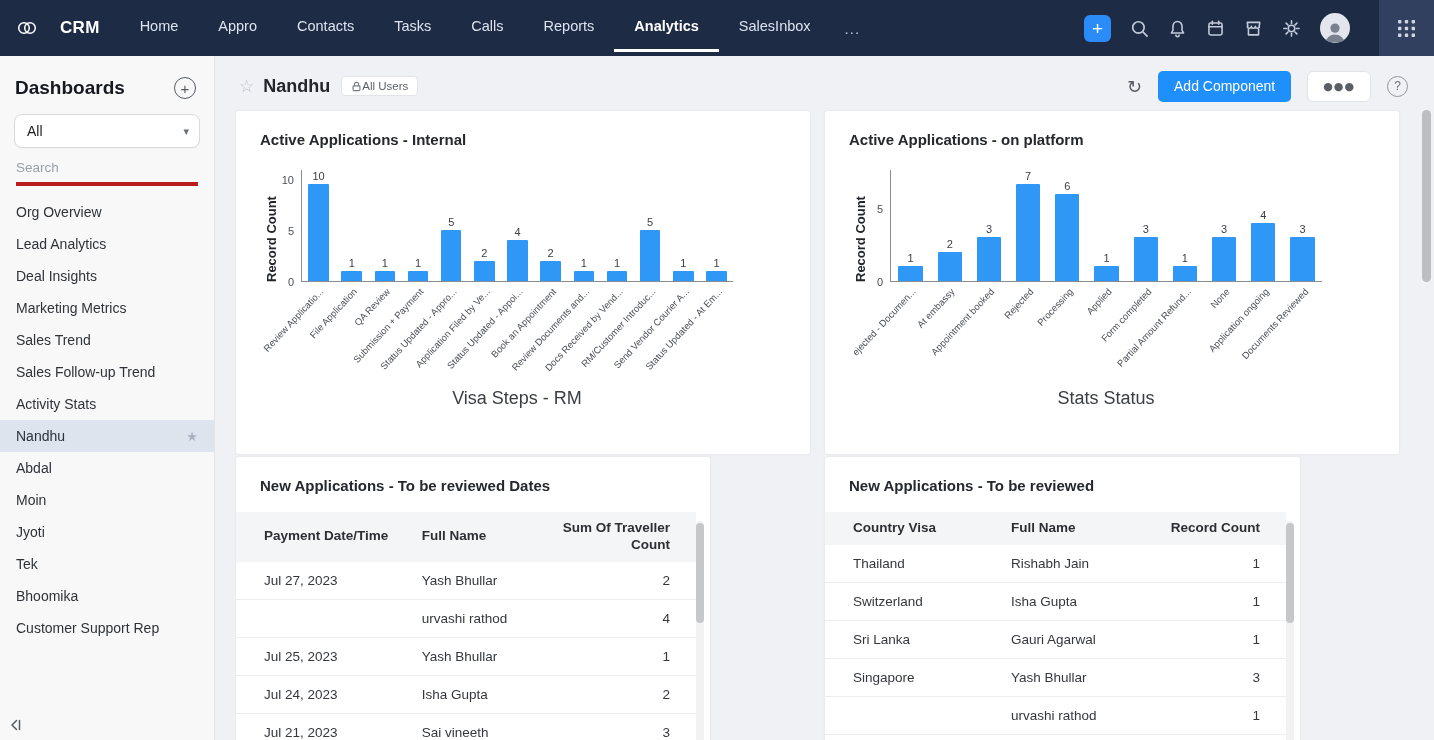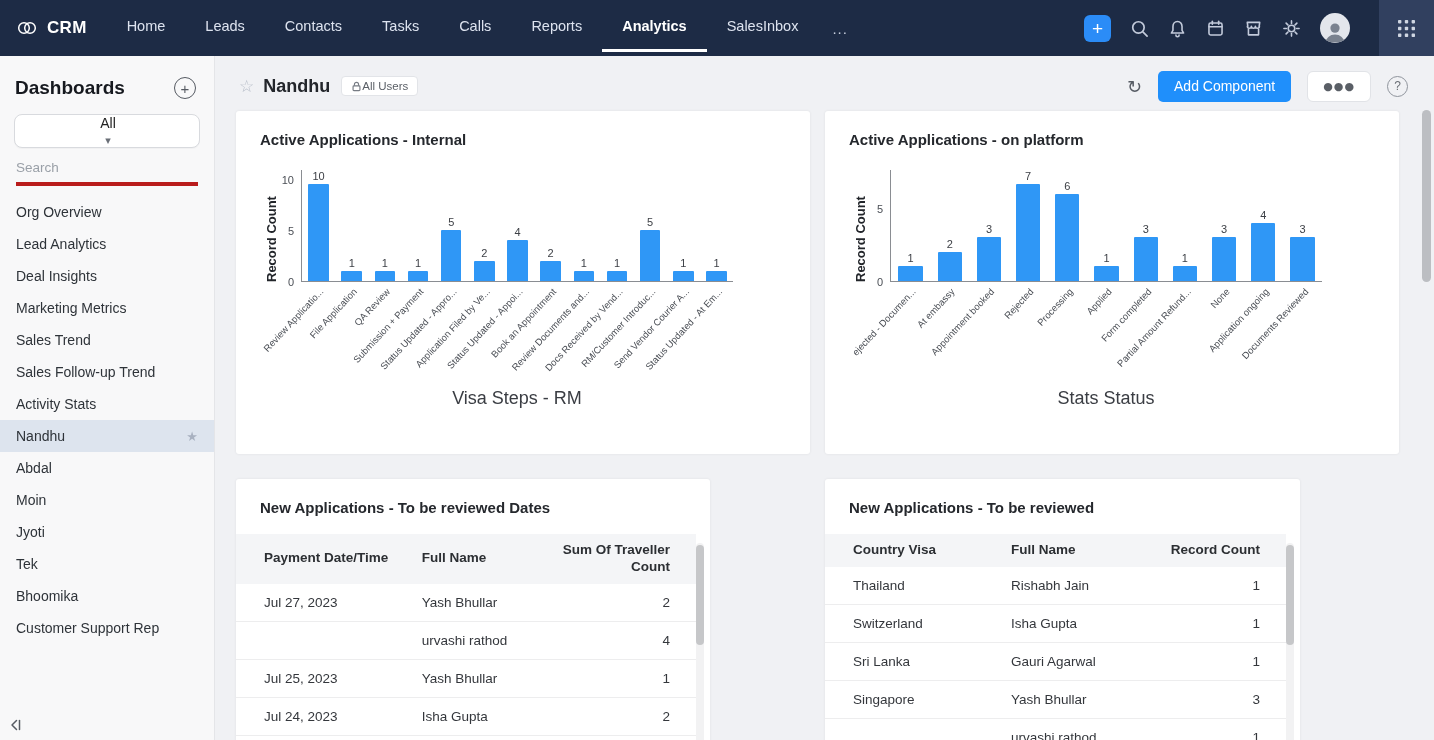--- a/index.html
+++ b/index.html
@@ -2,41 +2,41 @@
 <html><head>
 <meta charset="utf-8">
 <style>
   * { margin:0; padding:0; box-sizing:border-box; }
   html,body { width:1434px; height:740px; overflow:hidden; }
   body { font-family:"Liberation Sans", sans-serif; background:#f0f1f4; color:#222; }
   .glyph { font-family:"DejaVu Sans", sans-serif; }
 
   
   .topnav { height:56px; background:#1d2b45; display:flex; align-items:center; }
-  .brand { display:flex; align-items:center; gap:9px; padding:0 20px 0 16px; color:#fff; }
+  .brand { display:flex; align-items:center; gap:22px; padding:0 20px 0 16px; color:#fff; }
   .brand-name { font-size:17px; font-weight:700; letter-spacing:.3px; }
   .nav-items { display:flex; height:56px; }
   .nav-item { display:flex; align-items:center; padding:8px 20px; font-size:14.5px; color:#dde3ef; cursor:pointer; height:52px; border-bottom:3px solid transparent; border-top:3px solid transparent; }
   .nav-item.active { color:#fff; border-bottom-color:#fff; font-weight:600; }
   .nav-more { color:#c6cedd; font-size:15px; letter-spacing:1px; padding:0 14px; display:flex; align-items:center; cursor:pointer; }
   .nav-right { margin-left:auto; display:flex; align-items:center; gap:19px; }
   .plus-btn { width:27px; height:27px; border-radius:6px; background:#2b8cf7; color:#fff; font-size:19px; display:flex; align-items:center; justify-content:center; cursor:pointer; line-height:1; }
   .nav-icon { width:19px; height:19px; display:flex; align-items:center; justify-content:center; cursor:pointer; }
   .avatar { width:30px; height:30px; border-radius:50%; background:#e3e6ec; overflow:hidden; display:flex; align-items:flex-end; justify-content:center; cursor:pointer; }
   .apps-panel { width:55px; height:56px; margin-left:10px; background:#31405f; display:flex; align-items:center; justify-content:center; cursor:pointer; }
 
   
   .app-body { display:flex; height:684px; }
 
   
   .sidebar { width:215px; background:#f8f8f9; border-right:1px solid #e4e5e8; position:relative; flex-shrink:0; }
   .sidebar-header { display:flex; align-items:center; justify-content:space-between; padding:21px 18px 13px 15px; }
   .sidebar-title { font-size:19px; font-weight:700; color:#16191f; }
   .add-dash-btn { width:22px; height:22px; border-radius:50%; border:1.5px solid #555a62; color:#555a62; font-size:15px; display:flex; align-items:center; justify-content:center; cursor:pointer; line-height:1; }
-  .filter-select { margin:2px 14px 8px; height:34px; background:#fff; border:1px solid #d8dade; border-radius:8px; display:flex; align-items:center; justify-content:space-between; padding:0 10px 0 12px; font-size:14px; color:#222; cursor:pointer; box-shadow:0 1px 1px rgba(0,0,0,.03);flex-direction:column; }
+  .filter-select { margin:2px 14px 8px; height:34px; background:#fff; border:1px solid #d8dade; border-radius:8px; display:flex; align-items:center; justify-content:space-between; padding:0 10px 0 12px; font-size:14px; color:#222; cursor:pointer; box-shadow:0 1px 1px rgba(0,0,0,.03); }
   .caret { color:#6a6f77; font-size:11px; }
   .search-wrap { margin:10px 16px 10px; border-bottom:4px solid #b91c1c; padding-bottom:6px; }
   .search-wrap input { width:100%; border:none; outline:none; background:transparent; font-size:13.5px; color:#444; font-family:"Liberation Sans",sans-serif; }
   .search-wrap input::placeholder { color:#9aa0a8; }
   .sidebar-list { margin-top:8px; }
   .sidebar-item { display:flex; align-items:center; justify-content:space-between; padding:7px 16px; font-size:14px; color:#2e3339; cursor:pointer; height:32px; }
   .sidebar-item.selected { background:#dde4ee; }
   .item-star { color:#a8b1c0; font-size:13px; font-family:"DejaVu Sans",sans-serif; }
   .collapse-btn { position:absolute; left:6px; bottom:6px; width:18px; height:18px; color:#565b63; cursor:pointer; display:flex; align-items:center; justify-content:center; }
 
@@ -47,21 +47,21 @@
   .page-title { font-size:18px; font-weight:700; color:#23262b; margin-right:11px; }
   .share-badge { display:flex; align-items:center; background:#fff; border:1px solid #e2e4e8; border-radius:4px; padding:3px 9px; font-size:11.5px; color:#5a5f66; cursor:pointer; }
   .header-right { margin-left:auto; display:flex; align-items:center; gap:16px; }
   .refresh-btn { font-size:18px; color:#575c64; cursor:pointer; }
   .add-btn { background:#1f8ffb; color:#fff; border:none; border-radius:5px; height:31px; padding:0 16px; font-size:14px; font-family:"Liberation Sans",sans-serif; cursor:pointer; }
   .more-btn { background:#fff; border:1px solid #e1e3e7; border-radius:6px; height:31px; padding:0 15px; color:#5a5f66; font-size:11px; letter-spacing:1px; cursor:pointer; }
   .help-btn { width:21px; height:21px; border-radius:50%; border:1.5px solid #8f949c; color:#6a6f76; font-size:12px; display:flex; align-items:center; justify-content:center; cursor:pointer; }
 
   .cards { padding-left:21px; }
   .cards-row { display:flex; }
-  .row1 { margin-bottom:25px; }
+  .row1 { margin-bottom:3px; }
   .card { background:#fff; border-radius:3px; box-shadow:0 0 3px rgba(0,0,0,.07); position:relative; overflow:hidden; }
   .card-title { padding:20px 24px 6px; font-size:15px; font-weight:700; color:#25282d; }
   .chart-card { width:574px; height:343px; }
   .chart-card + .chart-card { margin-left:15px; }
   .table-card-a { width:474px; height:330px; }
   .table-card-b { width:475px; height:330px; margin-left:115px; }
 
   
   .chart-wrap { display:flex; padding-left:28px; margin-top:16px; }
   .ylab { writing-mode:vertical-rl; transform:rotate(180deg); font-size:13px; font-weight:700; color:#22252a; height:112px; display:flex; align-items:center; margin-right:22px; }
@@ -100,21 +100,21 @@
     <span>
       <svg width="22" height="18" viewBox="0 0 22 18" fill="none" stroke="#ffffff" stroke-width="1.5">
         <circle cx="8" cy="9" r="5.3"></circle>
           <circle cx="14" cy="9" r="5.3"></circle>
       </svg>
     </span>
     <span class="brand-name">CRM</span>
   </div>
   <div class="nav-items" id="nav-items">
       <div class="nav-item">Home</div>
-      <div class="nav-item">Leads</div>
+      <div class="nav-item">Appro</div>
       <div class="nav-item">Contacts</div>
       <div class="nav-item">Tasks</div>
       <div class="nav-item">Calls</div>
       <div class="nav-item">Reports</div>
       <div class="nav-item active">Analytics</div>
       <div class="nav-item">SalesInbox</div>
     </div>
   <div class="nav-more">...</div>
 
   <div class="nav-right">

